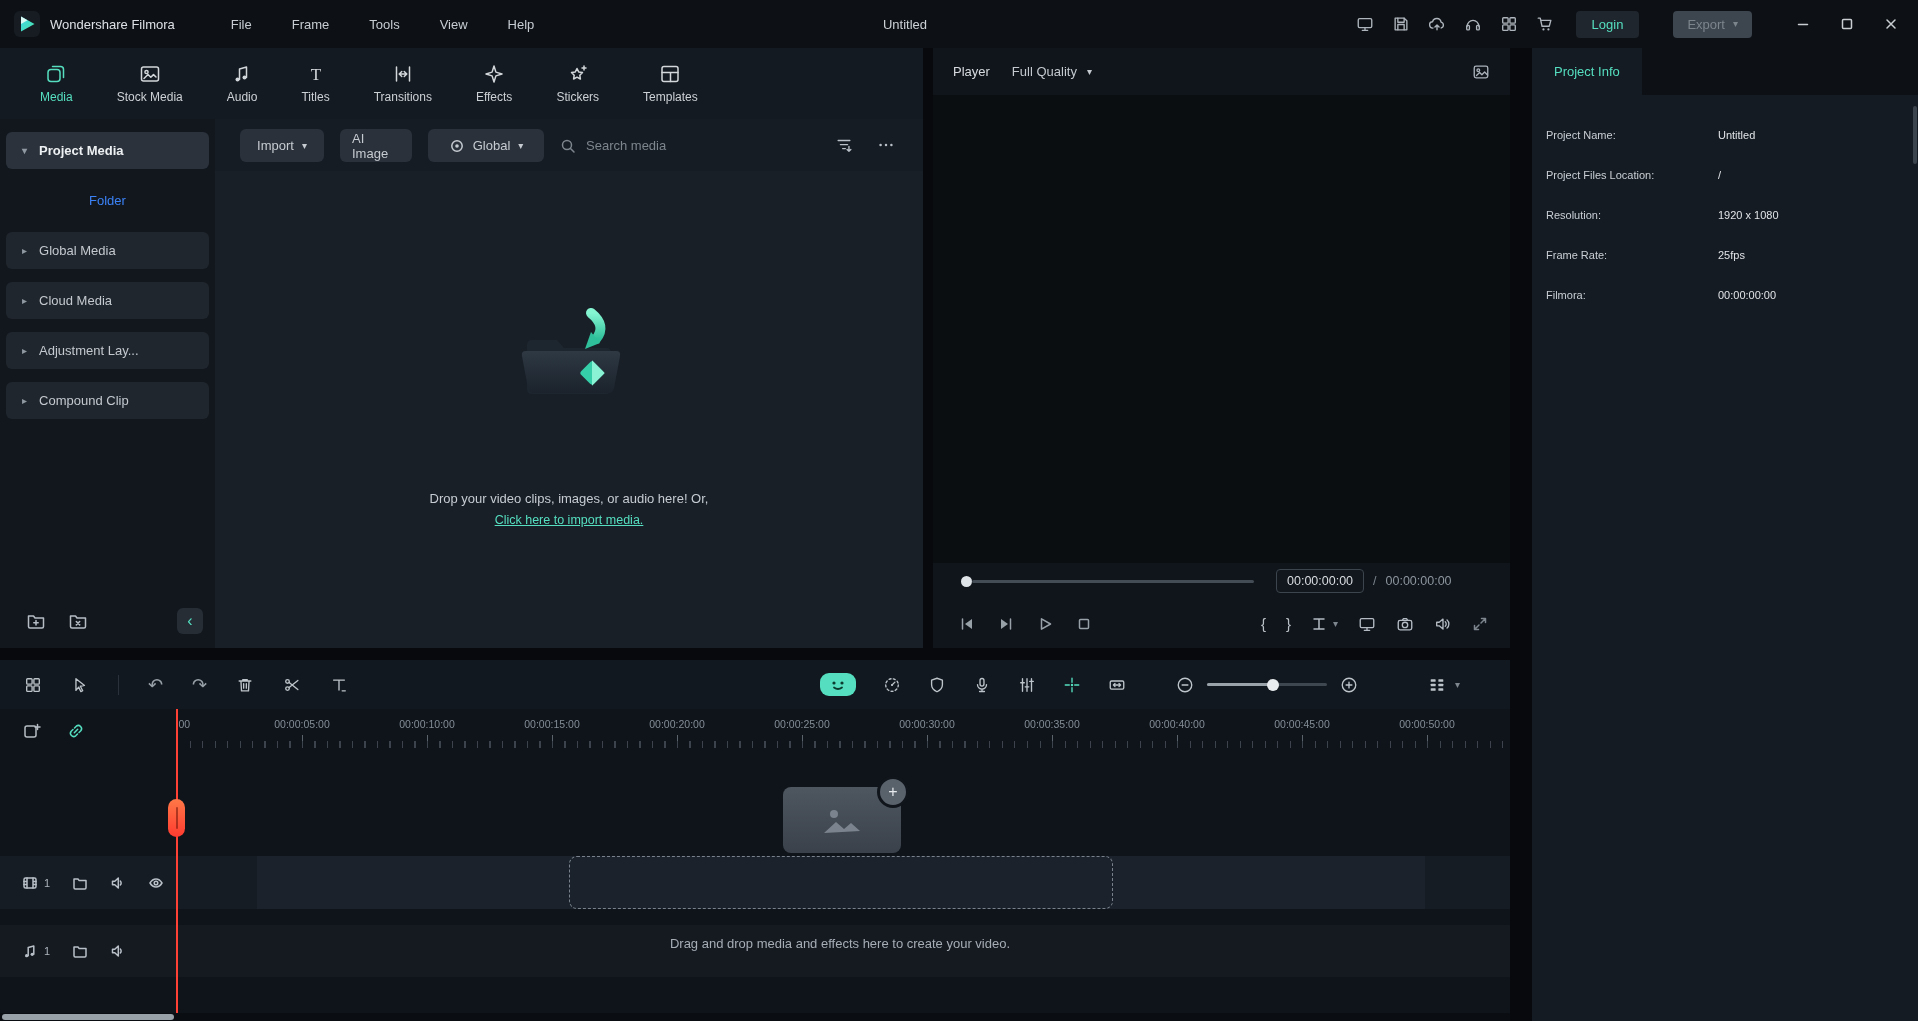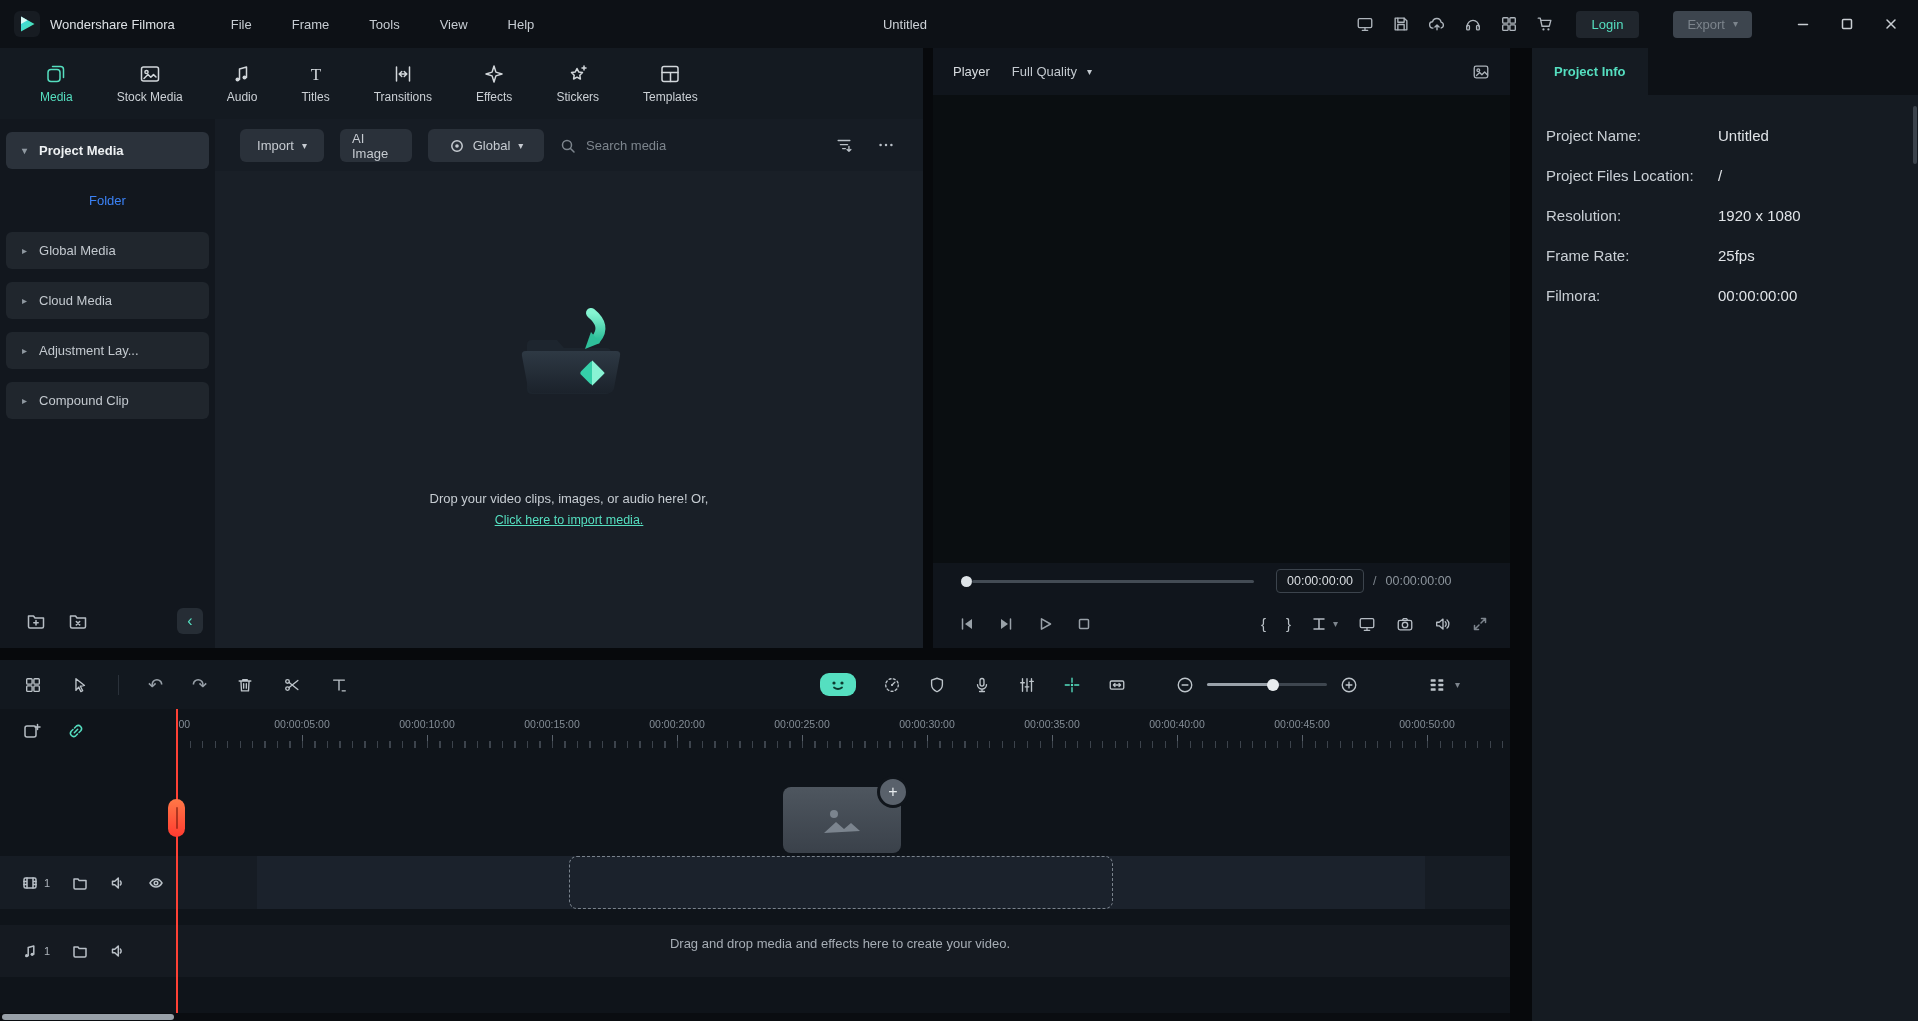--- a/index.html
+++ b/index.html
@@ -79,24 +79,24 @@
   .time-sep{margin:0 9px;color:#7c848c;font-size:12.5px;}
   .time-total{color:#8d959d;font-size:12.5px;}
   .pc-row{position:absolute;left:0;top:551px;right:0;height:49px;display:flex;align-items:center;padding:0 22px;}
   .pc-left{display:flex;align-items:center;gap:23px;margin-left:4px;color:#99a1a8;}
   .pc-right{margin-left:auto;display:flex;align-items:center;gap:20px;color:#b4bbc2;}
   .brace{font-size:15px;color:#b9c0c6;}
   .mark-group{display:flex;align-items:center;gap:6px;}
 
   
   .right-panel{left:1532px;top:48px;width:386px;height:973px;background:#151b22;}
-  .rp-header{height:47px;background:#0d1116;display:flex;font-weight:bold;}
+  .rp-header{height:47px;background:#0d1116;display:flex;}
   .rp-tab{padding:0 22px;display:flex;align-items:center;background:#151b22;color:var(--accent);font-size:13px;}
   .rp-body{padding:20px 0 0 14px;}
-  .rp-row{display:flex;align-items:center;height:40px;font-size:15px;}
+  .rp-row{display:flex;align-items:center;height:40px;font-size:11px;}
   .rp-label{width:172px;color:#c9cfd5;flex:none;}
   .rp-value{color:#e0e4e8;}
   .rp-scroll{position:absolute;right:1px;top:58px;width:4px;height:58px;border-radius:2px;background:#3b434c;}
 
   
   .tl-toolbar{left:0;top:660px;width:1510px;height:49px;background:#12181f;}
   .tt-left{display:flex;align-items:center;height:100%;padding-left:24px;gap:29px;color:#bdc4ca;}
   .tt-sep{width:1px;height:20px;background:#2a313a;}
   .uglyph{font-size:18px;line-height:1;color:#98a0a8;}
   .ai-pill{width:36px;height:23px;border-radius:9px;background:var(--accent);display:flex;align-items:center;

